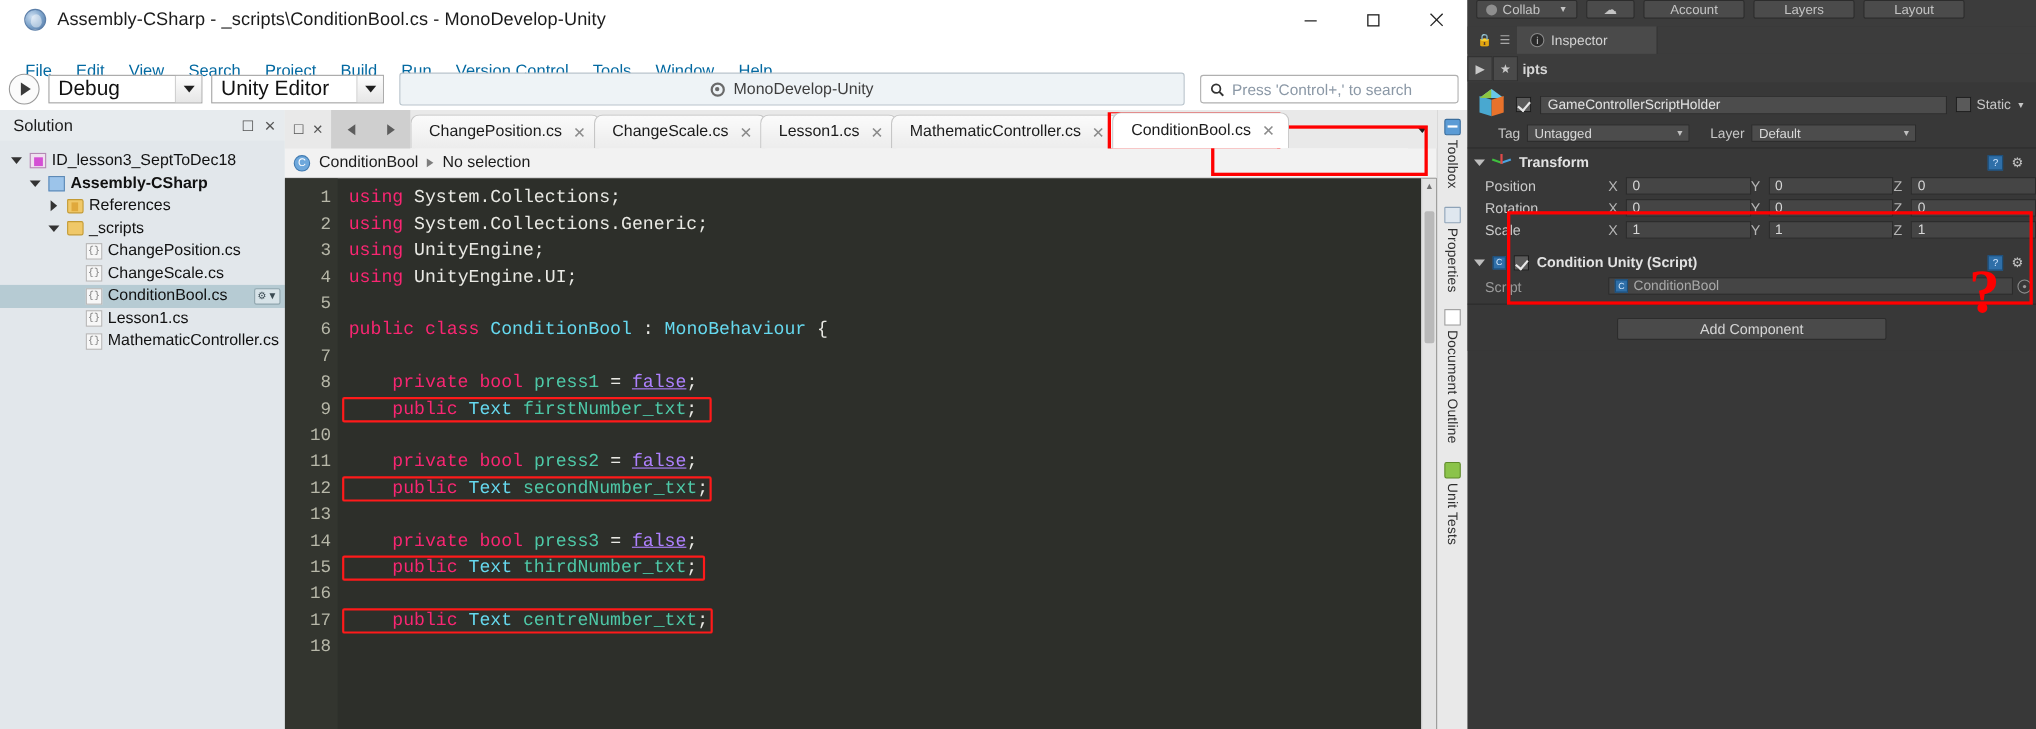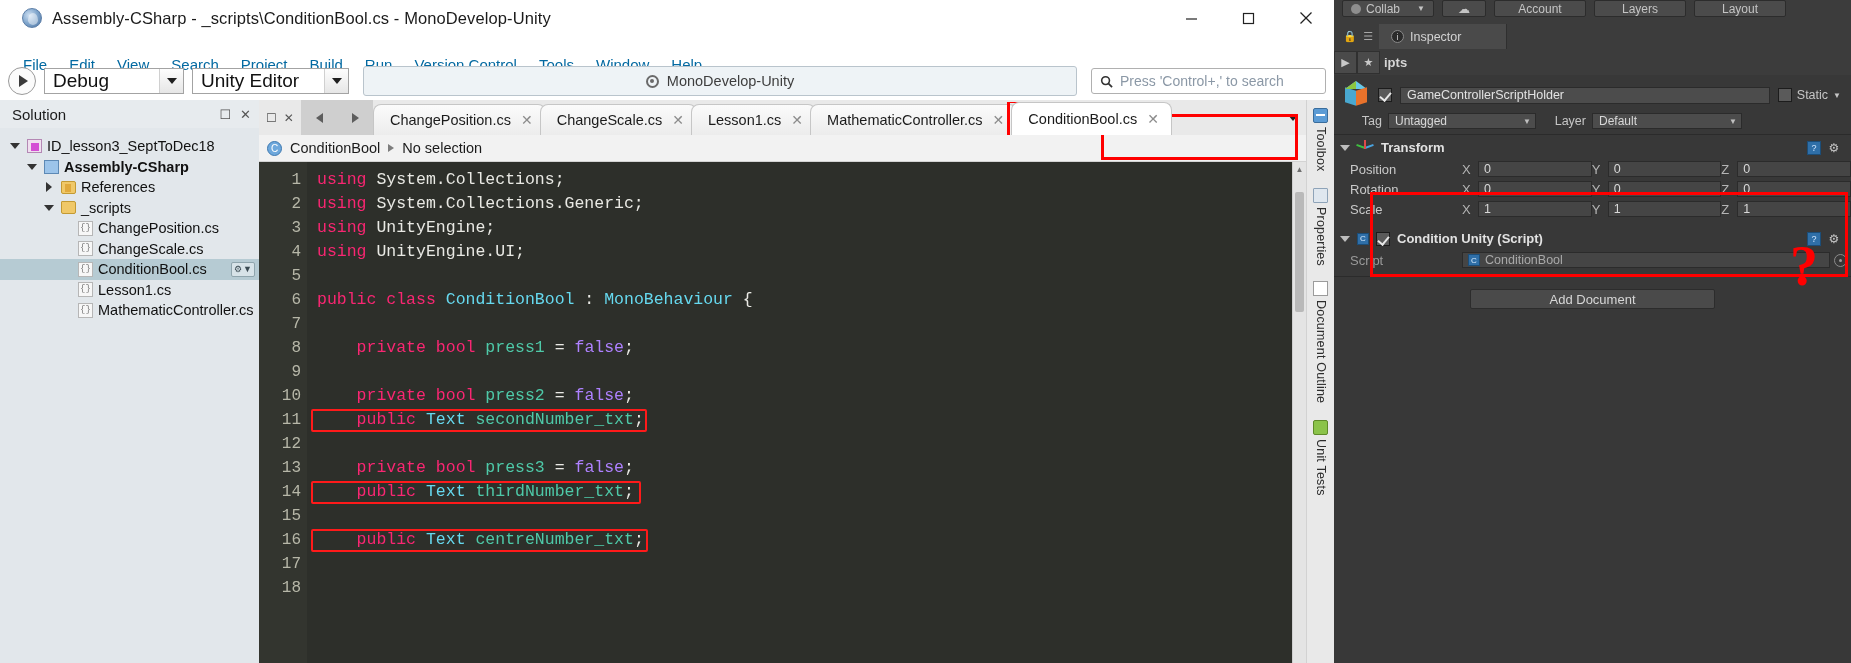--- a/index.html
+++ b/index.html
@@ -152,21 +152,21 @@
   
   .code-area{ flex:1; display:flex; background:#2d2f2a; position:relative; overflow:hidden;}
   .gutter{ width:48px; background:#33352f; flex:none; padding-top:6px;}
   .gutter div{ height:24px; line-height:24px; text-align:right; padding-right:6px; color:#b7b7a8; font-family:"Liberation Mono",monospace; font-size:16px;}
   .codelines{ flex:1; padding-top:6px; position:relative; font-family:"Liberation Mono",monospace; font-size:16.5px;}
   .cl{ height:24px; line-height:24px; white-space:pre; padding-left:10px; position:relative; }
   .cl .box-hl{ position:absolute; left:4px; top:1px; border:2.5px solid #ff1a1a; border-radius:2px; height:23px; }
   .kw{ color:#f92672; }
   .type{ color:#66d9ef; }
   .green{ color:#4ec9a8; }
-  .lit{ color:#ae81ff; }
+  .lit{ color:#ae81ff;text-decoration:underline; }
   .plain{color:#e9e9e4;}
   .scroll-v{ width:14px; background:#e4e4e4; border-left:1px solid #cfcfcf; flex:none; position:relative;}
   .scroll-v .thumb{position:absolute;left:2px;right:2px;top:30px;height:120px;background:#b9b9b9;border-radius:2px;}
   .scroll-v .arw{height:14px;display:flex;align-items:center;justify-content:center;color:#6e6e6e;font-size:8px;}
 
   
   .vdock{ width:28px; background:#e9e9e9; border-left:1px solid #d2d2d2; display:flex; flex-direction:column; align-items:center; padding-top:4px; gap:4px; flex:none;}
   .vtab{ width:26px; display:flex; flex-direction:column; align-items:center; padding:4px 0 8px; gap:4px;}
   .vtab .lbl{ writing-mode:vertical-rl; font-size:12.5px; color:#2d2d2d; letter-spacing:.2px;}
   .vico{width:15px;height:15px;flex:none;}
@@ -461,20 +461,21 @@
             </div>
           <div class="codelines" id="codelines">
               <div class="cl"><span class="kw">using</span><span class="plain"> System.Collections;</span></div>
               <div class="cl"><span class="kw">using</span><span class="plain"> System.Collections.Generic;</span></div>
               <div class="cl"><span class="kw">using</span><span class="plain"> UnityEngine;</span></div>
               <div class="cl"><span class="kw">using</span><span class="plain"> UnityEngine.UI;</span></div>
               <div class="cl"> </div>
               <div class="cl"><span class="kw">public class </span><span class="type">ConditionBool</span><span class="plain"> : </span><span class="type">MonoBehaviour</span><span class="plain"> {</span></div>
               <div class="cl"> </div>
               <div class="cl"><span class="plain">    </span><span class="kw">private bool </span><span class="green">press1</span><span class="plain"> = </span><span class="lit">false</span><span class="plain">;</span></div>
+              <div class="cl"><span class="box-hl" style="width: 336px;"></span><span class="plain">    </span><span class="kw">public </span><span class="type">Text </span><span class="green">firstNumber_txt</span><span class="plain">;</span></div>
               <div class="cl"> </div>
               <div class="cl"><span class="plain">    </span><span class="kw">private bool </span><span class="green">press2</span><span class="plain"> = </span><span class="lit">false</span><span class="plain">;</span></div>
               <div class="cl"><span class="box-hl" style="width: 336px;"></span><span class="plain">    </span><span class="kw">public </span><span class="type">Text </span><span class="green">secondNumber_txt</span><span class="plain">;</span></div>
               <div class="cl"> </div>
               <div class="cl"><span class="plain">    </span><span class="kw">private bool </span><span class="green">press3</span><span class="plain"> = </span><span class="lit">false</span><span class="plain">;</span></div>
               <div class="cl"><span class="box-hl" style="width: 330px;"></span><span class="plain">    </span><span class="kw">public </span><span class="type">Text </span><span class="green">thirdNumber_txt</span><span class="plain">;</span></div>
               <div class="cl"> </div>
               <div class="cl"><span class="box-hl" style="width: 337px;"></span><span class="plain">    </span><span class="kw">public </span><span class="type">Text </span><span class="green">centreNumber_txt</span><span class="plain">;</span></div>
               <div class="cl"> </div>
             </div>
@@ -658,21 +659,21 @@
         <span class="objfield">
           <span class="cs-ico">C</span>
           <span>ConditionBool</span>
         </span>
         <span class="objdot"></span>
       </div>
 
       <div class="hr-u" style="margin-top:6px"></div>
 
       <div class="addcomp-wrap">
-        <div class="addcomp">Add Document</div>
+        <div class="addcomp">Add Component</div>
       </div>
     </div>
   </div>
 
   <div class="redbox" style="left:1101px; top:114px; width:197px; height:46px;"></div>
 
   <div class="redbox" style="left:1370px; top:192px; width:478px; height:85px;"></div>
 
   <div class="qmark" style="left:1790px; top:238px; font-size:56px; line-height:1;">?</div>
 

